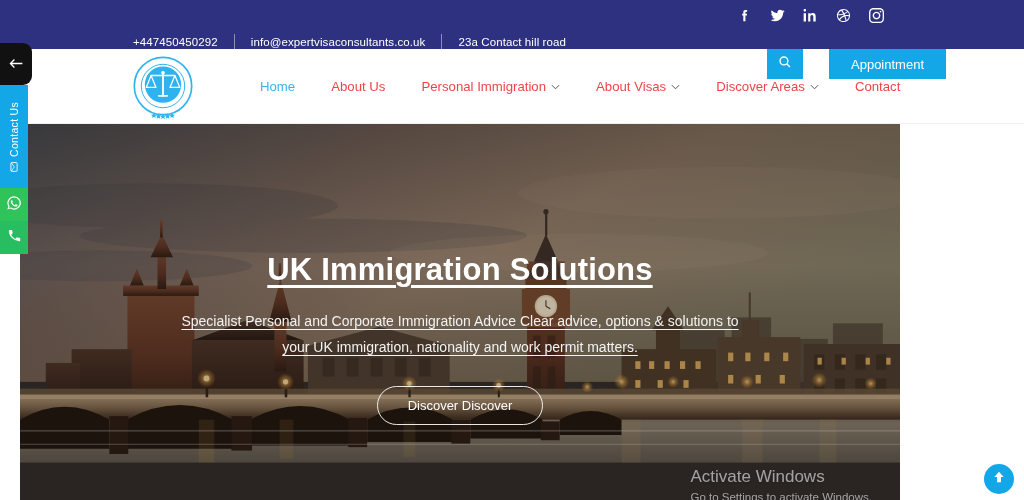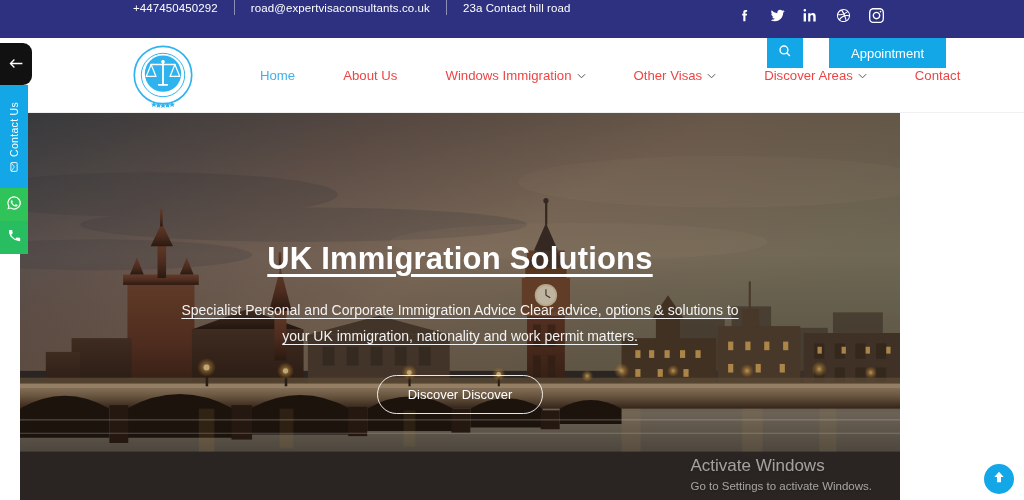--- a/index.html
+++ b/index.html
@@ -8,24 +8,24 @@
     width: 1024px; height: 500px;
     overflow: hidden;
     font-family: "Liberation Sans", sans-serif;
     background: #ffffff;
   }
   .page { position: relative; width: 1024px; height: 500px; overflow: hidden; }
 
   
   .topbar {
     position: relative;
-    height: 38px;
+    height: 49px;
     background: #2e3180;
     display: flex;
-    align-items: flex-start;
+    align-items: flex-end;
     color: #ffffff;
   }
   .topbar-left {
     display: flex; align-items: center;
     margin-left: 133px;
     font-size: 11.5px;
     letter-spacing: .1px;
   }
   .tb-item { white-space: nowrap; color:#fff; }
   .tb-sep {
@@ -48,21 +48,21 @@
     display: flex;
     align-items: center;
     border-bottom: 1px solid #f0f0f0;
   }
   .logo {
     position: absolute; left: 126px; top: 2px;
     width: 74px; height: 70px;
   }
   .nav {
     position: absolute; left: 260px; top: 0; height: 75px;
-    display: flex; align-items: center; gap: 16px;
+    display: flex; align-items: center; gap: 4px;
   }
   .nav-item {
     display: flex; align-items: center; gap: 5px;
     font-size: 13.2px; color: #ef4444;
     padding: 0 16px;
     white-space: nowrap;
     cursor: pointer;
   }
   .nav-item:first-child { padding-left: 0; }
   .nav-item.active { color: #3bb3e8; }
@@ -201,21 +201,21 @@
 </style>
 </head>
 <body>
 
 <div class="page">
 
   <div class="topbar">
     <div class="topbar-left">
       <span class="tb-item">+447450450292</span>
       <span class="tb-sep"></span>
-      <span class="tb-item">road@expertvisaconsultants.co.uk</span>
+      <span class="tb-item">info@expertvisaconsultants.co.uk</span>
       <span class="tb-sep"></span>
       <span class="tb-item">23a Contact hill road</span>
     </div>
 
     <div class="topbar-social">
       <span class="soc">
         <svg viewBox="0 0 24 24" width="15" height="15">
             <path d="M13.5 9V7.2c0-.8.2-1.2 1.3-1.2h1.4V3.1h-2.3c-2.8 0-3.8 1.3-3.8 3.6V9H8.3v3h1.8v9h3.4v-9h2.3l.3-3h-2.6z"></path>
           </svg>
       </span>
@@ -265,29 +265,29 @@
     </div>
 
     <nav class="nav">
       <div class="nav-item active">
         <span>Home</span>
       </div>
       <div class="nav-item">
         <span>About Us</span>
       </div>
       <div class="nav-item">
-        <span>Windows Immigration</span>
+        <span>Personal Immigration</span>
         <span class="caret">
           <svg viewBox="0 0 10 6" width="9" height="6">
               <path d="M1 1l4 4 4-4" fill="none" stroke="#555" stroke-width="1.1"></path>
             </svg>
         </span>
       </div>
       <div class="nav-item">
-        <span>Other Visas</span>
+        <span>About Visas</span>
         <span class="caret">
           <svg viewBox="0 0 10 6" width="9" height="6">
               <path d="M1 1l4 4 4-4" fill="none" stroke="#555" stroke-width="1.1"></path>
             </svg>
         </span>
       </div>
       <div class="nav-item">
         <span>Discover Areas</span>
         <span class="caret">
           <svg viewBox="0 0 10 6" width="9" height="6">

